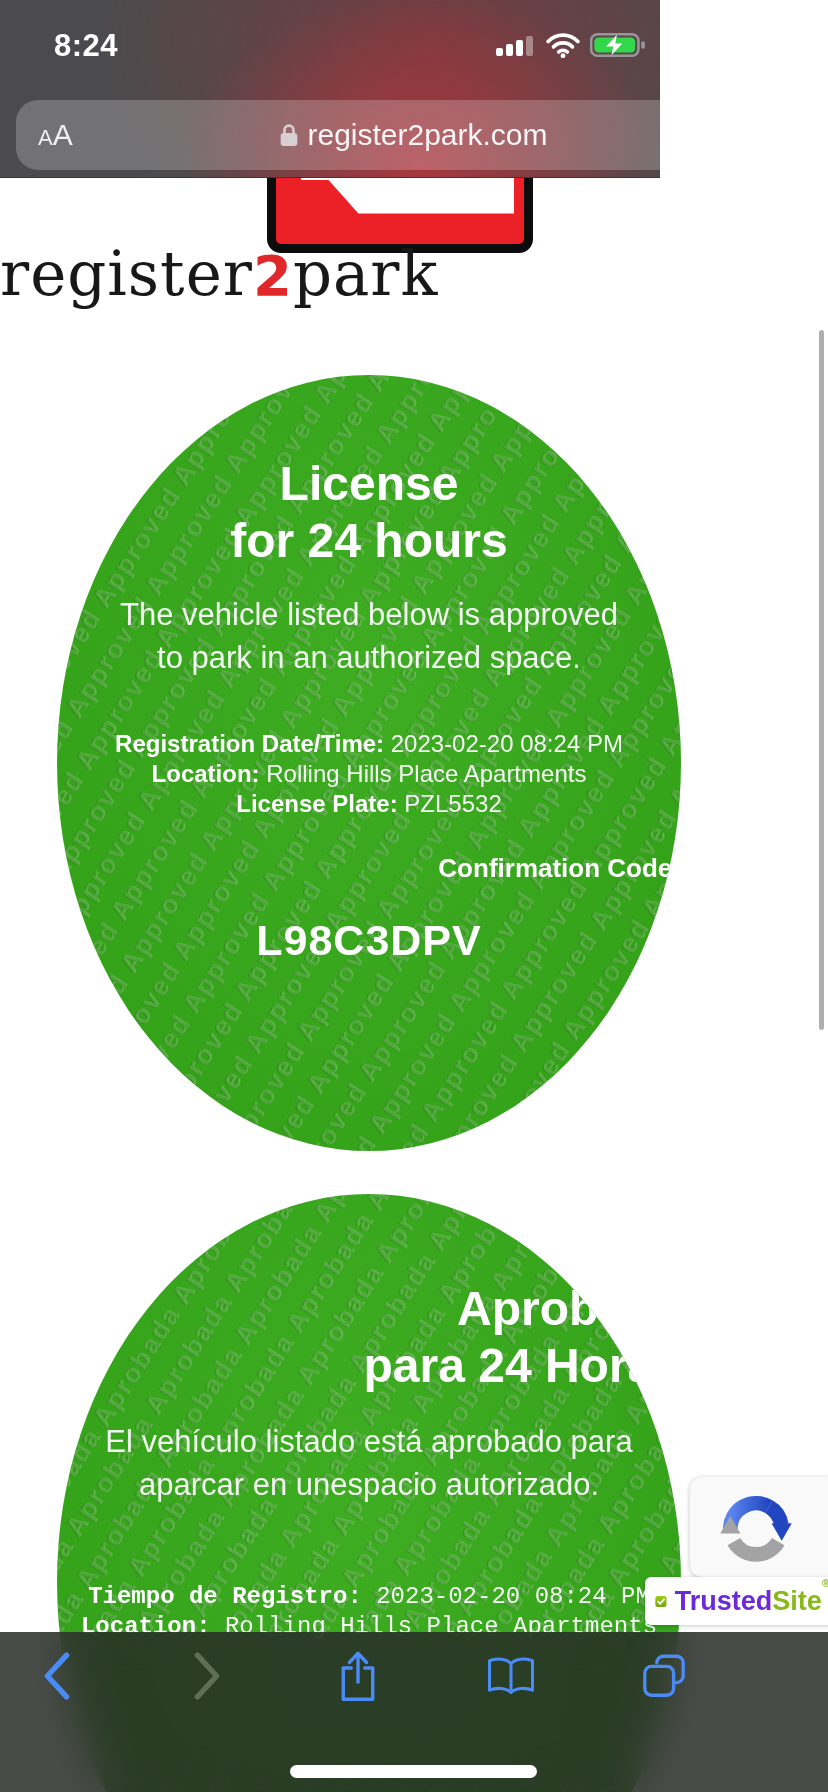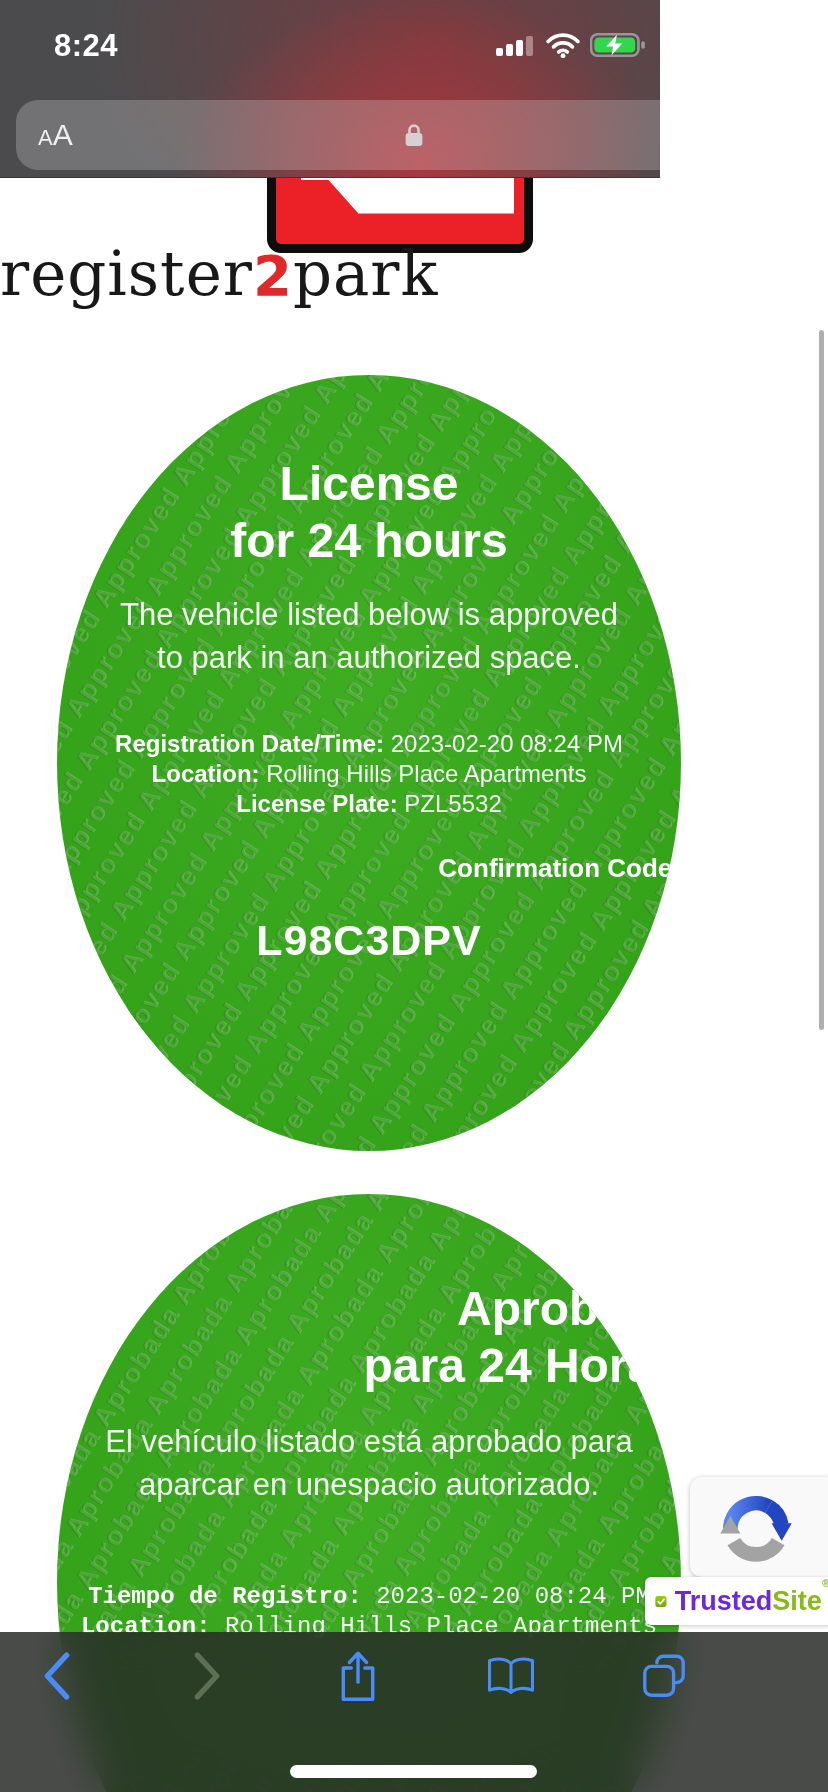--- a/index.html
+++ b/index.html
@@ -335,20 +335,21 @@
     <div class="url-bar">
       <div class="reader-btn">
           <span class="a-small">A</span>
           <span class="a-big">A</span>
         </div>
       <div class="url-center">
         <svg width="18" height="24" viewBox="0 0 14 18">
           <path d="M3.5 8 V5.2 a3.5 3.5 0 0 1 7 0 V8" fill="none" stroke="#d9ced2" stroke-width="2"></path>
           <rect x="0.5" y="7.5" width="13" height="10" rx="2.5" fill="#d9ced2"></rect>
         </svg>
+        <span class="url-domain">register2park.com</span>
       </div>
       <svg class="reload-btn" viewBox="0 0 34 34">
         <path d="M19.1 5.2 A12 12 0 1 0 28.8 14.9" fill="none" stroke="#ffffff" stroke-width="2.7" stroke-linecap="round"></path>
         <polygon points="18.2,1.2 27.2,5.6 18.2,10.2" fill="#ffffff"></polygon>
       </svg>
     </div>
   </div>
 
   <div class="toolbar">
     <div class="tb-btn" style="left:29px;">

